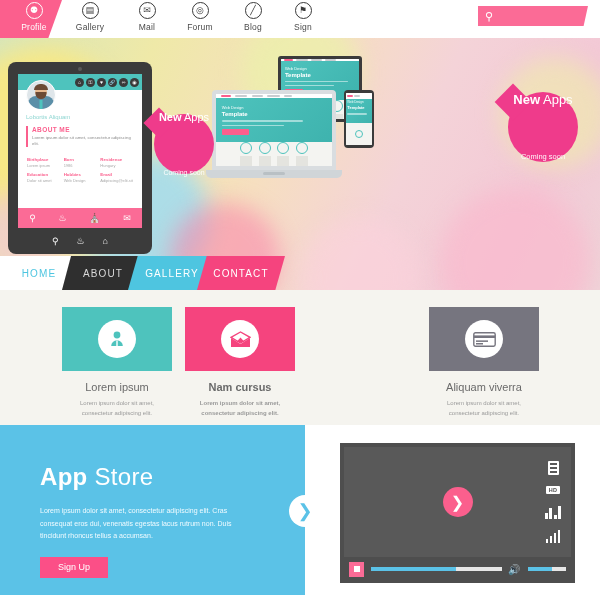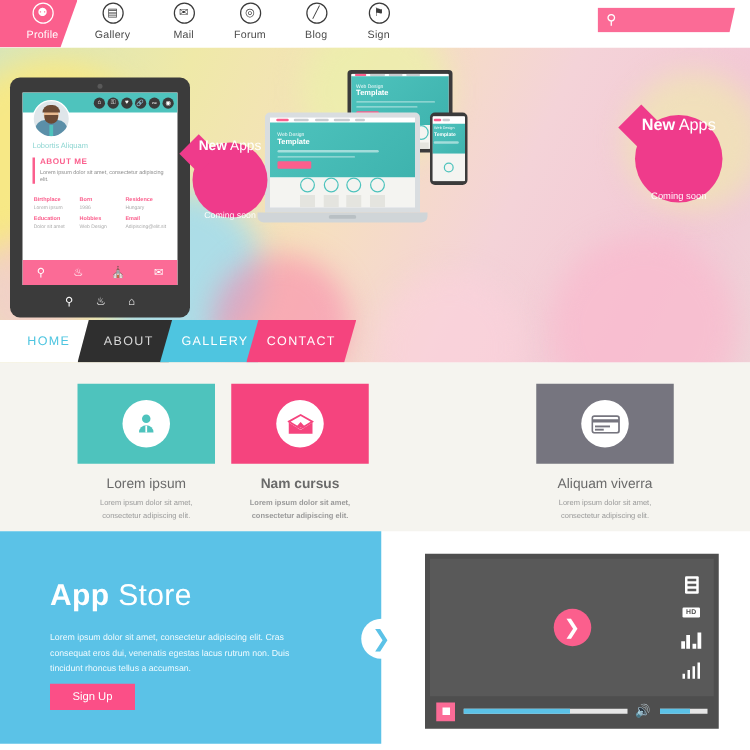--- a/index.html
+++ b/index.html
@@ -183,21 +183,21 @@
 
   
   .appstore {
     position:absolute; left:0; top:425px; width:305px; height:170px;
     background:#5bc2e7; color:#fff; padding:38px 0 0 40px;
   }
   .as-title { font-size:24px; font-weight:300; letter-spacing:.3px; }
   .as-title b { font-weight:bold; }
   .as-desc { font-size:7px; line-height:1.8; margin-top:14px; width:205px; color:#f0fbff; }
   .as-btn {
-    margin-top:4px; width:68px; height:21px; background:#fb4f87; color:#fff;
+    margin-top:14px; width:68px; height:21px; background:#fb4f87; color:#fff;
     display:flex; align-items:center; justify-content:center; font-size:9px; cursor:pointer;
     border:none; font-family:inherit;
   }
   .as-arrow {
     position:absolute; left:289px; top:495px; width:32px; height:32px; border-radius:50%;
     background:#ffffff; display:flex; align-items:center; justify-content:center;
     color:#5bc2e7; font-size:18px; z-index:25; cursor:pointer;
   }
 
   

